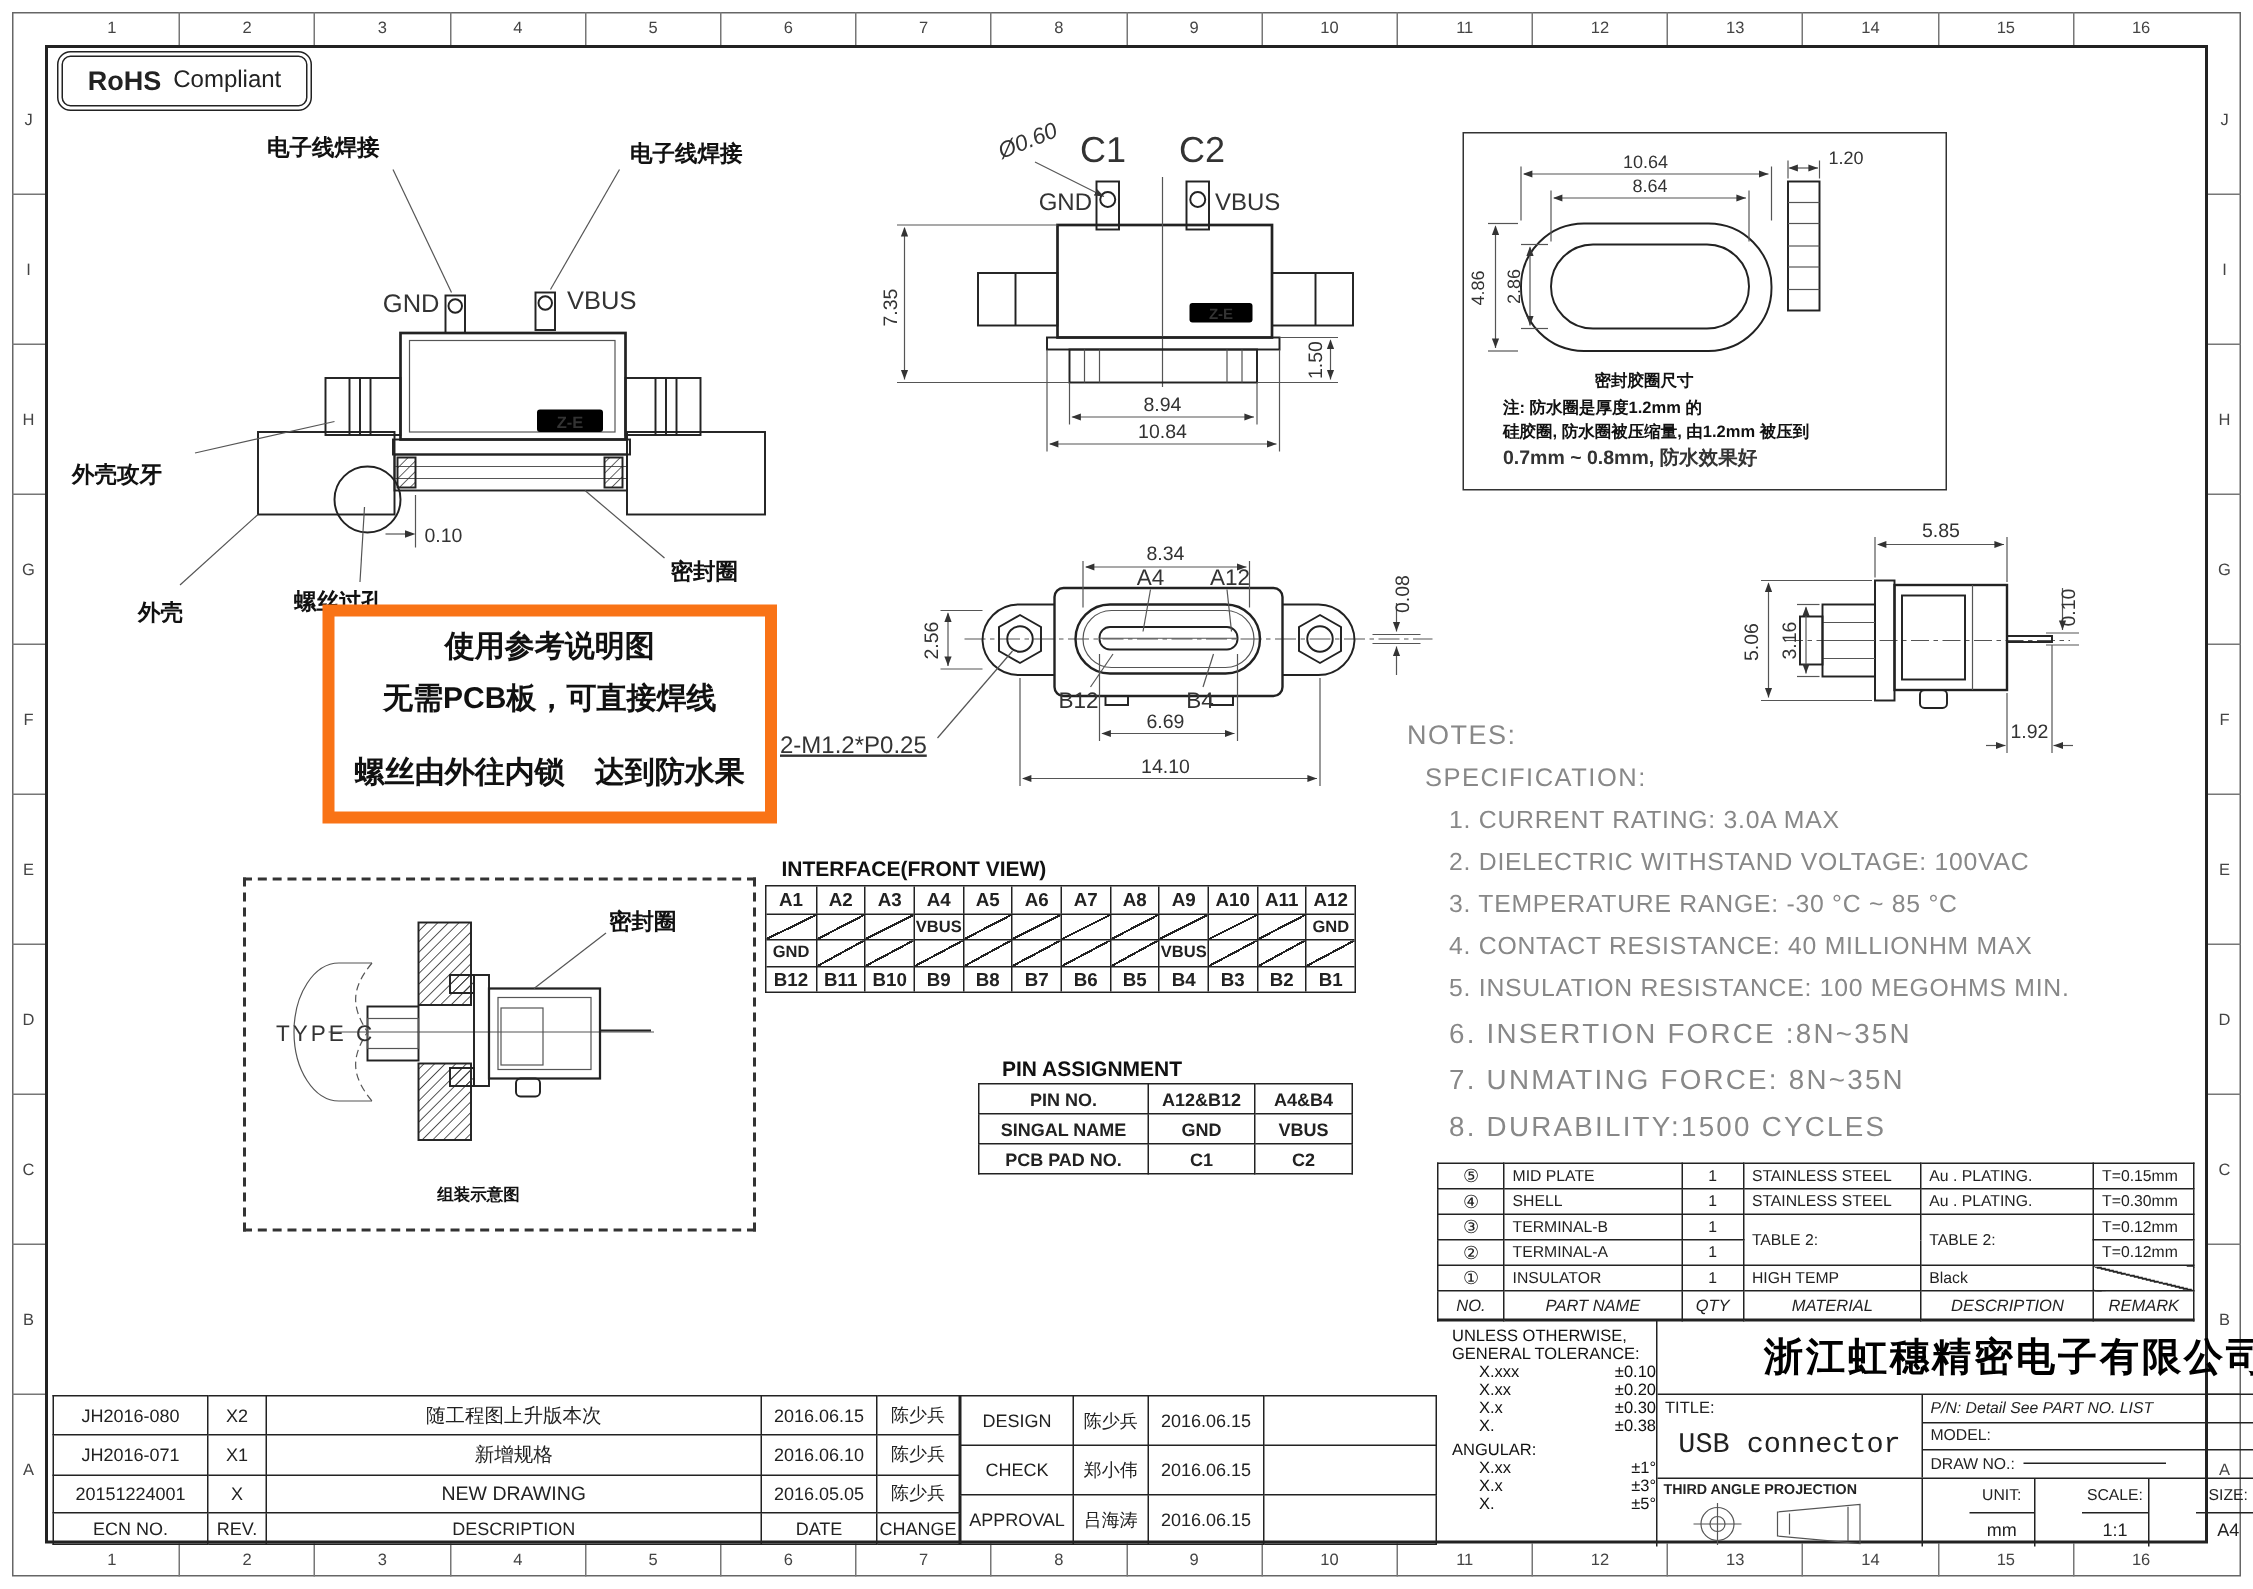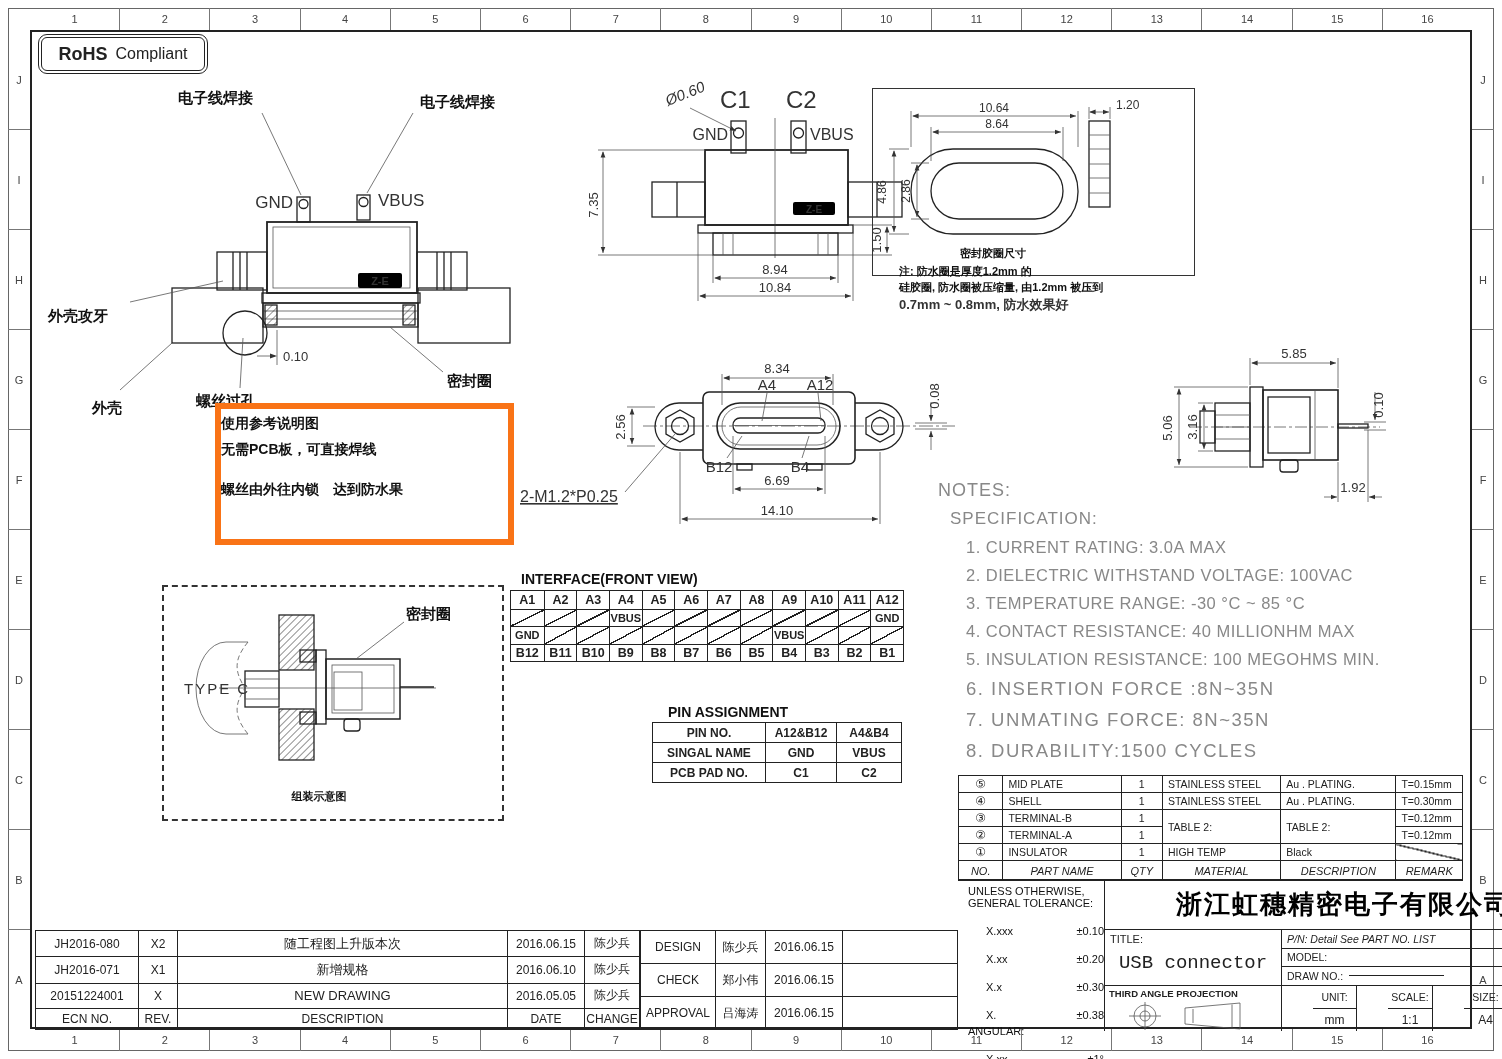--- a/index.html
+++ b/index.html
@@ -18,22 +18,22 @@
   .ruler-v>span:first-child{border-top:none;}
   .rohs{position:absolute;left:38px;top:34px;width:164px;height:34px;border:1.5px solid #222;border-radius:9px;padding:2px;}
   .rohs-in{width:100%;height:100%;border:1.5px solid #222;border-radius:6px;display:flex;align-items:center;justify-content:center;gap:8px;box-sizing:border-box;}
   .rohs-b{font-weight:bold;font-size:18px;} .rohs-r{font-size:16px;}
   svg{position:absolute;overflow:visible;}
   svg .geo{stroke:#222;fill:none;stroke-width:1.3px;}
   svg .thin{stroke-width:0.8px;stroke:#555;}
   svg text{font-family:"Liberation Sans",sans-serif;fill:#333;}
   .dim{font-size:12px;} .dim13{font-size:13px;} .cn{font-size:15px;font-weight:bold;fill:#111;}
   .cn-s{font-size:11px;font-weight:bold;fill:#111;}
-  .usage{position:absolute;left:215px;top:403px;width:287px;height:130px;border:6px solid #f97316;
-         display:flex;flex-direction:column;align-items:flex-start;font-weight:bold;font-size:14px;color:#111;}
+  .usage{position:absolute;left:215px;top:403px;width:287px;height:130px;border:8px solid #f97316;
+         display:flex;flex-direction:column;align-items:center;font-weight:bold;font-size:20px;color:#111;}
   .usage .u1{margin-top:6px;} .usage .u2{margin-top:8px;} .usage .u3{margin-top:22px;}
   .notes{position:absolute;left:938px;top:480px;color:#888;}
   .notes .n-t{font-size:18px;letter-spacing:1px;}
   .notes .n-s{font-size:17px;margin:8px 0 6px 12px;letter-spacing:1px;}
   .notes ol{list-style:none;margin:0;padding:0 0 0 28px;}
   .notes li{font-size:16.5px;margin-top:9px;letter-spacing:0.5px;white-space:nowrap;}
   .notes li.big{font-size:18.5px;letter-spacing:1.5px;}
   .itf-title{position:absolute;left:521px;top:571px;font-weight:bold;font-size:14px;color:#111;}
   .itf{position:absolute;left:510px;top:590px;width:392px;height:70px;display:grid;
        grid-template-columns:repeat(12,1fr);grid-template-rows:repeat(4,1fr);
@@ -48,21 +48,21 @@
   .pin-tbl{position:absolute;left:652px;top:722px;}
   .pin-tbl td{border:1.5px solid #222;font-size:12px;font-weight:bold;text-align:center;height:19px;padding:0 6px;}
   .parts{position:absolute;left:958px;top:775px;width:505px;}
   .parts td{border:1px solid #222;font-size:10.5px;height:16px;padding:0 5px;white-space:nowrap;}
   .parts .no{text-align:center;font-size:12px;width:40px;}
   .parts .qty{text-align:center;width:34px;}
   .parts .hdr td{font-style:italic;font-size:11px;text-align:center;height:19px;}
   .parts .slash{background:linear-gradient(to top right,transparent calc(50% - 0.7px),#222 calc(50% - 0.7px),#222 calc(50% + 0.7px),transparent calc(50% + 0.7px));}
   .tblock{position:absolute;left:958px;top:879px;width:505px;height:151px;border-top:1.5px solid #222;display:flex;}
   .tol{width:150px;border-right:1.5px solid #222;box-sizing:border-box;font-size:11px;padding:5px 0 0 10px;color:#111;}
-  .tol .row{display:flex;width:118px;justify-content:space-between;padding-left:18px;margin-top:16px;}
+  .tol .row{display:flex;width:118px;justify-content:space-between;padding-left:18px;margin-top:0;}
   .t-right{flex:1;display:flex;flex-direction:column;}
   .company{height:50px;display:flex;align-items:center;justify-content:center;font-size:26px;font-weight:bold;letter-spacing:2px;border-bottom:1.5px solid #222;color:#000;}
   .mid-band{height:55px;display:flex;border-bottom:1.5px solid #222;}
   .title-cell{width:177px;border-right:1.5px solid #222;box-sizing:border-box;position:relative;}
   .title-cell .lab{position:absolute;left:5px;top:3px;font-size:11px;}
   .title-cell .val{position:absolute;left:0;right:0;top:22px;text-align:center;font-family:"Liberation Mono",monospace;font-size:19px;}
   .pn-cell{flex:1;display:flex;flex-direction:column;}
   .pn-cell>div{flex:1;border-bottom:1px solid #222;display:flex;align-items:center;padding-left:5px;font-size:10.5px;}
   .pn-cell>div:last-child{border-bottom:none;}
   .pn-it{font-style:italic;}
@@ -75,21 +75,21 @@
   .mini .l{flex:1;display:flex;align-items:center;justify-content:center;font-size:10.5px;border-bottom:1px solid #222;}
   .mini .v{flex:1;display:flex;align-items:center;justify-content:center;font-size:12px;}
   .rev{position:absolute;left:35px;top:930px;width:605px;height:100px;}
   .rev table{width:100%;height:100%;}
   .rev td{border:1px solid #222;font-size:12px;text-align:center;white-space:nowrap;}
   .rev .desc{font-size:13px;}
   .appr{position:absolute;left:640px;top:930px;width:318px;height:100px;}
   .appr table{width:100%;height:100%;}
   .appr td{border:1px solid #222;font-size:12px;text-align:center;}
   .typec-box{position:absolute;left:162px;top:585px;width:342px;height:236px;border:2px dashed #333;box-sizing:border-box;}
-  .seal-box{position:absolute;left:872px;top:88px;width:323px;height:188px;border:1.5px solid #333;box-sizing:border-box;}
+  .seal-box{position:absolute;left:975px;top:88px;width:323px;height:239px;border:1.5px solid #333;box-sizing:border-box;}
 </style>
 </head>
 <body>
 
 <div class="sheet">
 
   <div class="outer-frame"></div>
   <div class="ruler ruler-h top">
     <span>1</span>
       <span>2</span>

